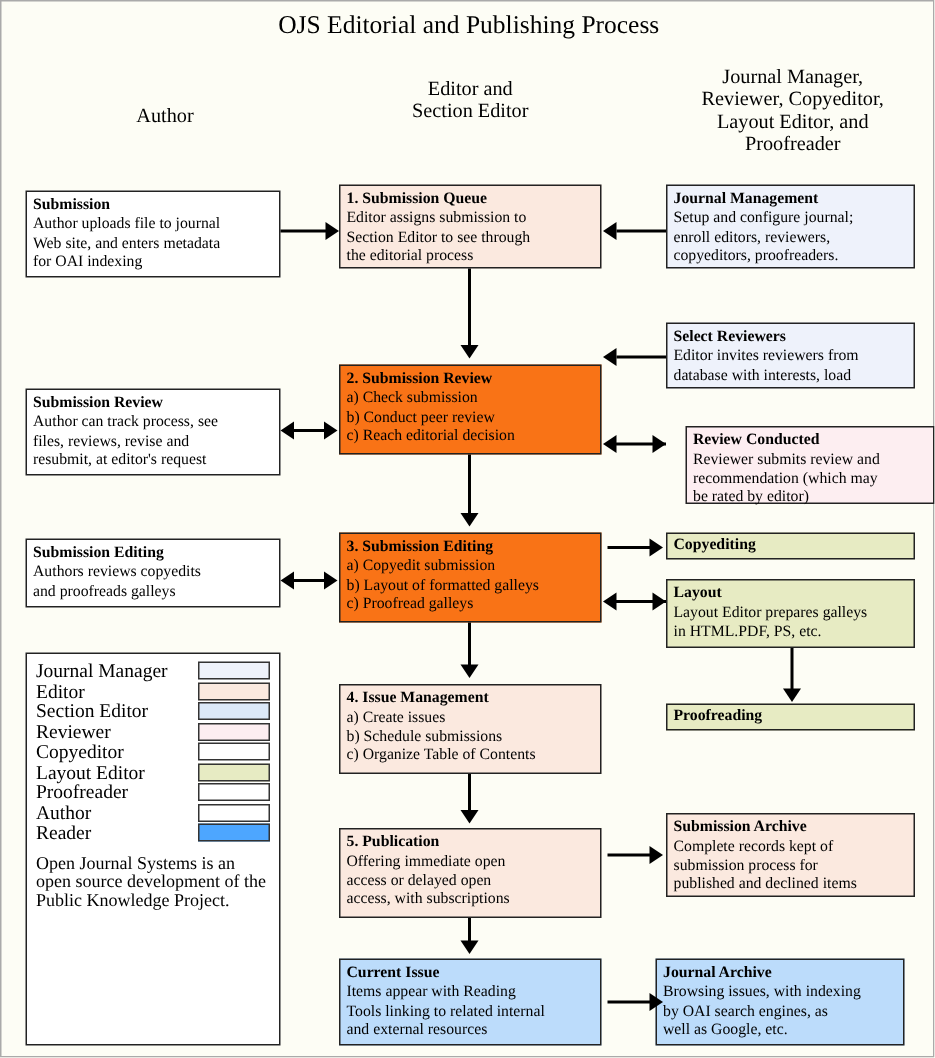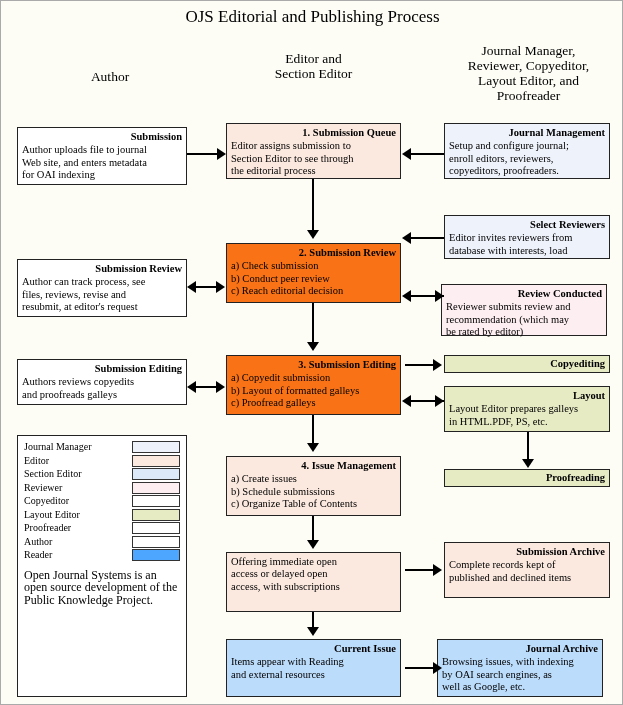--- a/index.html
+++ b/index.html
@@ -20,21 +20,21 @@
     position:absolute;text-align:center;font-size:13.5px;line-height:15px;
     font-family:"Liberation Serif", serif;
   }
   .box{
     position:absolute;box-sizing:border-box;border:1px solid #222;
     font-family:"Liberation Serif", serif;
     font-size:10.5px;line-height:12.3px;
     padding:3px 4px 2px 4px;
     background:#fff;
   }
-  .box .bt{display:block;text-align:right;font-weight:bold;margin-bottom:1px;}
+  .box .bt{display:block;text-align:left;font-weight:bold;margin-bottom:1px;}
   .box .bl{display:block;text-align:left;}
 
   
   .c-author{background:#ffffff;}
   .c-mixed{background:#fbe9df;}   
   .c-section{background:#f97316;} 
   .c-jm{background:#eef2fb;}
   .c-reviewer{background:#fdeef1;}
   .c-copyedit{background:#e7ebc3;font-family:Liberation Serif, serif;}
   .c-layout{background:#e7ebc3;}
@@ -44,21 +44,21 @@
   .c-pub{background:#fbe9df;}
 
   
   .key{
     position:absolute;box-sizing:border-box;border:1px solid #222;background:#fff;
     font-size:10.5px;line-height:12.5px;font-family:"Liberation Serif", serif;
     padding:4px 6px;
   }
   .key .kt{display:block;text-align:center;font-weight:bold;margin-bottom:4px;}
   .krow{display:flex;align-items:center;justify-content:space-between;margin:1px 0;}
-  .krow span.lbl{font-size:10px;}
+  .krow span.lbl{font-size:13px;}
   .swatch{width:46px;height:10px;border:1px solid #333;display:inline-block;}
   .keynote{margin-top:7px;font-size:12px;line-height:12.5px;}
 
   
   .arrow{position:absolute;background:#000;}
   .ah{position:absolute;width:0;height:0;}
 </style>
 </head>
 <body>
 
@@ -114,21 +114,21 @@
     <span class="bl">resubmit, at editor's request</span>
   </div>
 
   <div class="box c-section" style="left:225px;top:242px;width:175px;height:60px;">
     <span class="bt">2. Submission Review</span>
     <span class="bl">a) Check submission</span>
     <span class="bl">b) Conduct peer review</span>
     <span class="bl">c) Reach editorial decision</span>
   </div>
 
-  <div class="box c-reviewer" style="left:440px;top:283px;width:166px;height:52px;">
+  <div class="box c-reviewer" style="left:456px;top:283px;width:166px;height:52px;">
     <span class="bt">Review Conducted</span>
     <span class="bl">Reviewer submits review and</span>
     <span class="bl">recommendation (which may</span>
     <span class="bl">be rated by editor)</span>
   </div>
 
   <div class="box c-author" style="left:16px;top:358px;width:170px;height:46px;">
     <span class="bt">Submission Editing</span>
     <span class="bl">Authors reviews copyedits</span>
     <span class="bl">and proofreads galleys</span>
@@ -156,34 +156,37 @@
   </div>
 
   <div class="box c-mixed" style="left:225px;top:455px;width:175px;height:60px;">
     <span class="bt">4. Issue Management</span>
     <span class="bl">a) Create issues</span>
     <span class="bl">b) Schedule submissions</span>
     <span class="bl">c) Organize Table of Contents</span>
   </div>
 
   <div class="box c-pub" style="left:225px;top:551px;width:175px;height:60px;">
+    <span class="bt">5. Publication</span>
     <span class="bl">Offering immediate open</span>
     <span class="bl">access or delayed open</span>
     <span class="bl">access, with subscriptions</span>
   </div>
 
   <div class="box c-archive" style="left:443px;top:541px;width:166px;height:56px;">
     <span class="bt">Submission Archive</span>
     <span class="bl">Complete records kept of</span>
+    <span class="bl">submission process for</span>
     <span class="bl">published and declined items</span>
   </div>
 
   <div class="box c-readerlight" style="left:225px;top:638px;width:175px;height:58px;">
     <span class="bt">Current Issue</span>
     <span class="bl">Items appear with Reading</span>
+    <span class="bl">Tools linking to related internal</span>
     <span class="bl">and external resources</span>
   </div>
 
   <div class="box c-readerlight" style="left:436px;top:638px;width:166px;height:58px;">
     <span class="bt">Journal Archive</span>
     <span class="bl">Browsing issues, with indexing</span>
     <span class="bl">by OAI search engines, as</span>
     <span class="bl">well as Google, etc.</span>
   </div>
 

